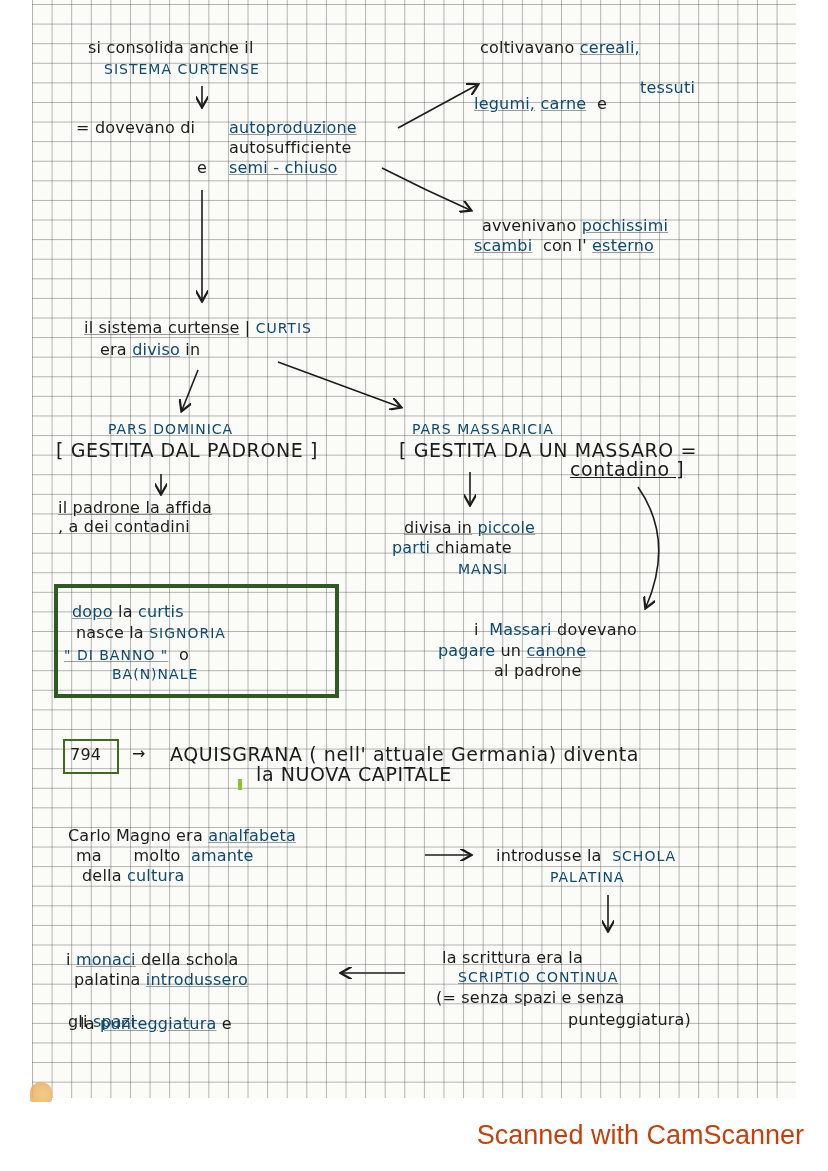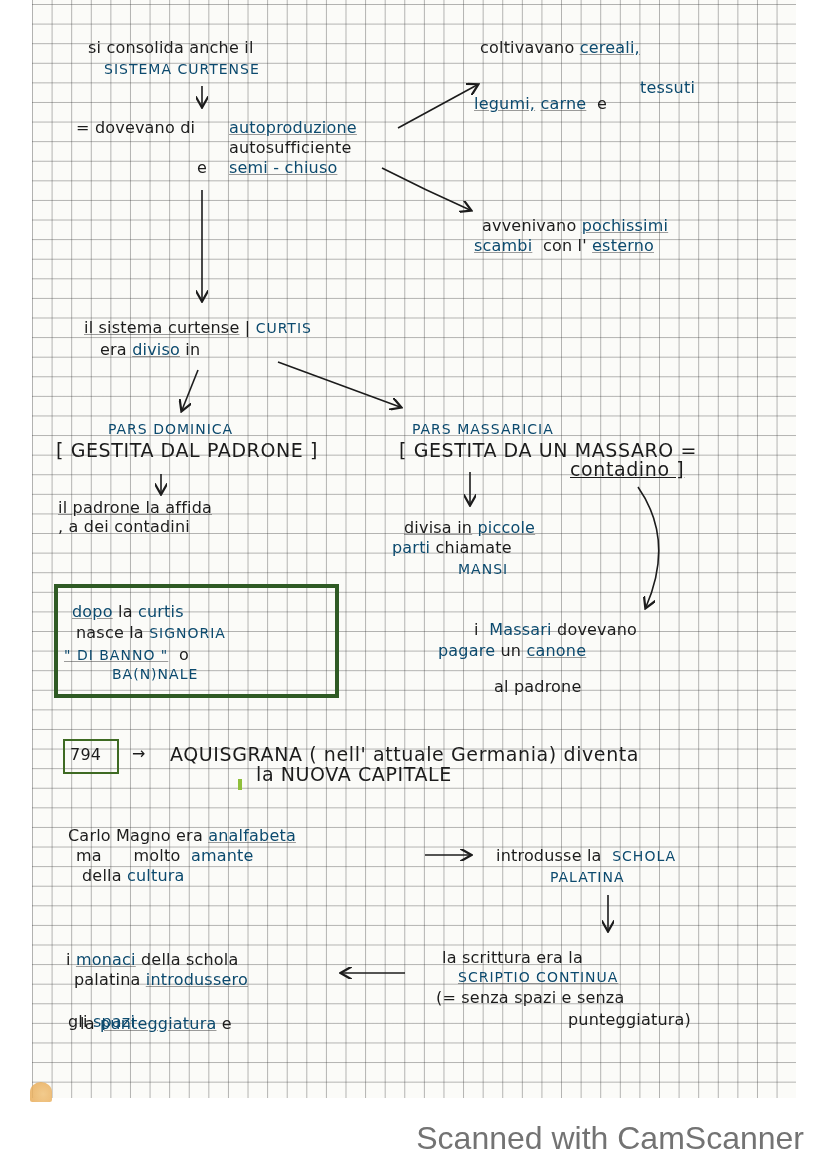--- a/index.html
+++ b/index.html
@@ -17,21 +17,21 @@
   .txt { position:absolute; font-family:"DejaVu Sans", sans-serif; font-size:16px; line-height:19px;
          color:#1c1c1c; white-space:pre; letter-spacing:0.2px; }
   .g { color:#0c4a6e; }
   .caps { font-size:14px; letter-spacing:1px; }
   .small { font-size:19px; letter-spacing:0.6px; }
   .u { text-decoration: underline; text-decoration-color: rgba(60,60,60,0.5); }
   .box { position:absolute; left:54px; top:584px; width:277px; height:106px; border:4px solid #2f5a24; }
   .yearbox { position:absolute; left:63px; top:739px; width:52px; height:31px; border:2px solid #3e6a22; }
   svg.arrows { position:absolute; left:0; top:0; width:828px; height:1100px; pointer-events:none; }
   .footer { position:absolute; right:24px; top:1120px; font-family:"Liberation Sans", sans-serif;
-            font-size:32px; color:#737373; }
+            font-size:27px; color:#c2410c; }
 </style>
 </head>
 <body>
 
 <div class="page"></div>
 <div class="thumb"></div>
 
 <svg class="arrows" viewBox="0 0 828 1100">
   <defs>
     <marker id="ah" markerWidth="8" markerHeight="8" refX="6" refY="4" orient="auto">
@@ -80,21 +80,21 @@
 
 <div class="txt g caps" style="left:412px;top:420px;">PARS MASSARICIA</div>
 <div class="txt small" style="left:399px;top:441px;">[ GESTITA DA UN MASSARO =</div>
 <div class="txt small" style="left:570px;top:460px;text-decoration:underline;">contadino ]</div>
 <div class="txt" style="left:404px;top:518px;"><span class="u">divisa in</span> <span class="g u">piccole</span></div>
 <div class="txt" style="left:392px;top:538px;"><span class="g">parti</span> <span>chiamate</span></div>
 <div class="txt g caps" style="left:458px;top:560px;">MANSI</div>
 
 <div class="txt" style="left:474px;top:620px;"><span>i</span>  <span class="g">Massari</span> <span>dovevano</span></div>
 <div class="txt" style="left:438px;top:641px;"><span class="g">pagare</span> <span>un</span> <span class="g u">canone</span></div>
-<div class="txt" style="left:494px;top:661px;margin-top:16px;">al padrone</div>
+<div class="txt" style="left:494px;top:661px;">al padrone</div>
 
 <div class="box"></div>
 <div class="txt" style="left:72px;top:602px;"><span class="g u">dopo</span> <span>la</span> <span class="g">curtis</span></div>
 <div class="txt" style="left:76px;top:623px;"><span>nasce la</span> <span class="g caps">SIGNORIA</span></div>
 <div class="txt" style="left:64px;top:645px;"><span class="g caps u">" DI BANNO "</span>  <span>o</span></div>
 <div class="txt g caps" style="left:112px;top:665px;">BA(N)NALE</div>
 
 <div class="yearbox"></div>
 <div class="txt" style="left:70px;top:745px;">794</div>
 <div class="txt" style="left:132px;top:744px;">→</div>

